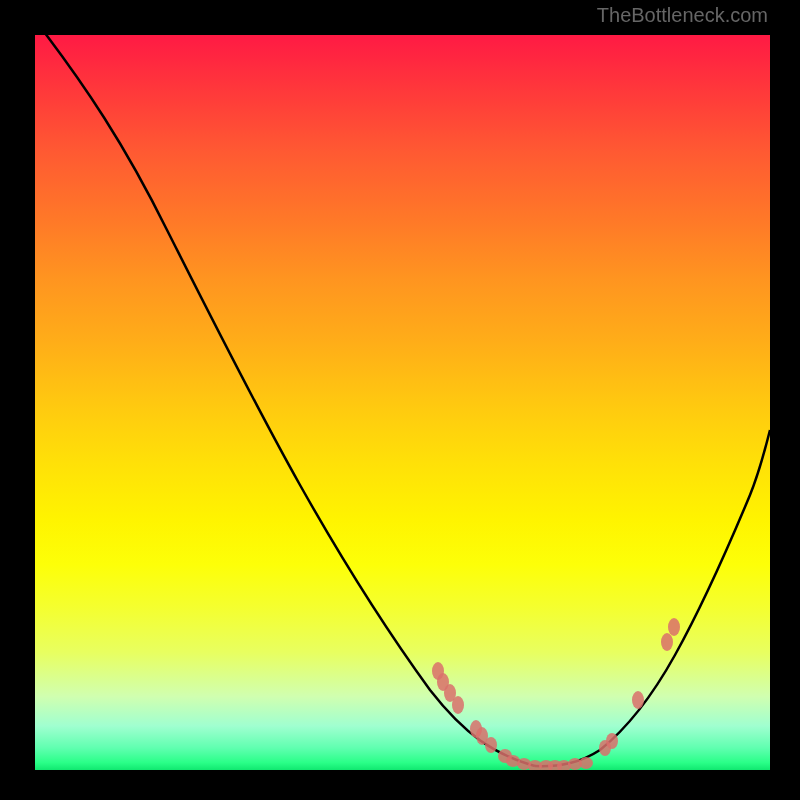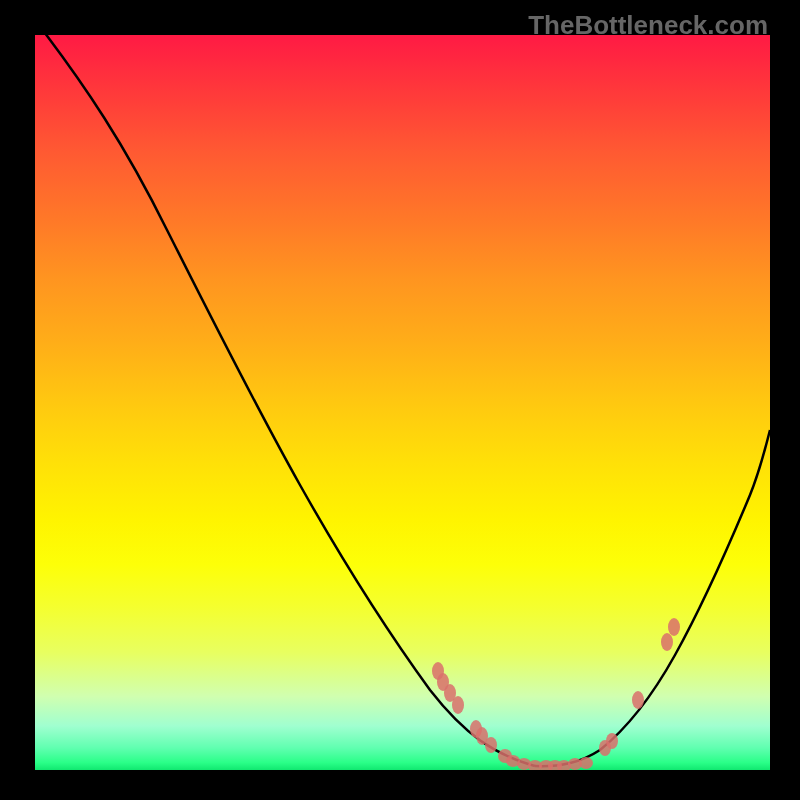--- a/index.html
+++ b/index.html
@@ -37,25 +37,25 @@
         #e8ff60 84%,
         #d0ffb0 90%,
         #a0ffd0 94%,
         #60ffb0 97%,
         #2aff88 99%,
         #10e870 100%
       );
     }
     .watermark {
       position: absolute;
-      top: 10px;
+      top: 4px;
       right: 32px;
       color: #666;
-      font-size: 26px;
-      font-weight: 700;
+      font-size: 20px;
+      font-weight: 400;
       z-index: 10;
     }
     svg.curves {
       position: absolute;
       left: 35px;
       top: 35px;
       width: 735px;
       height: 735px;
       pointer-events: none;
     }

